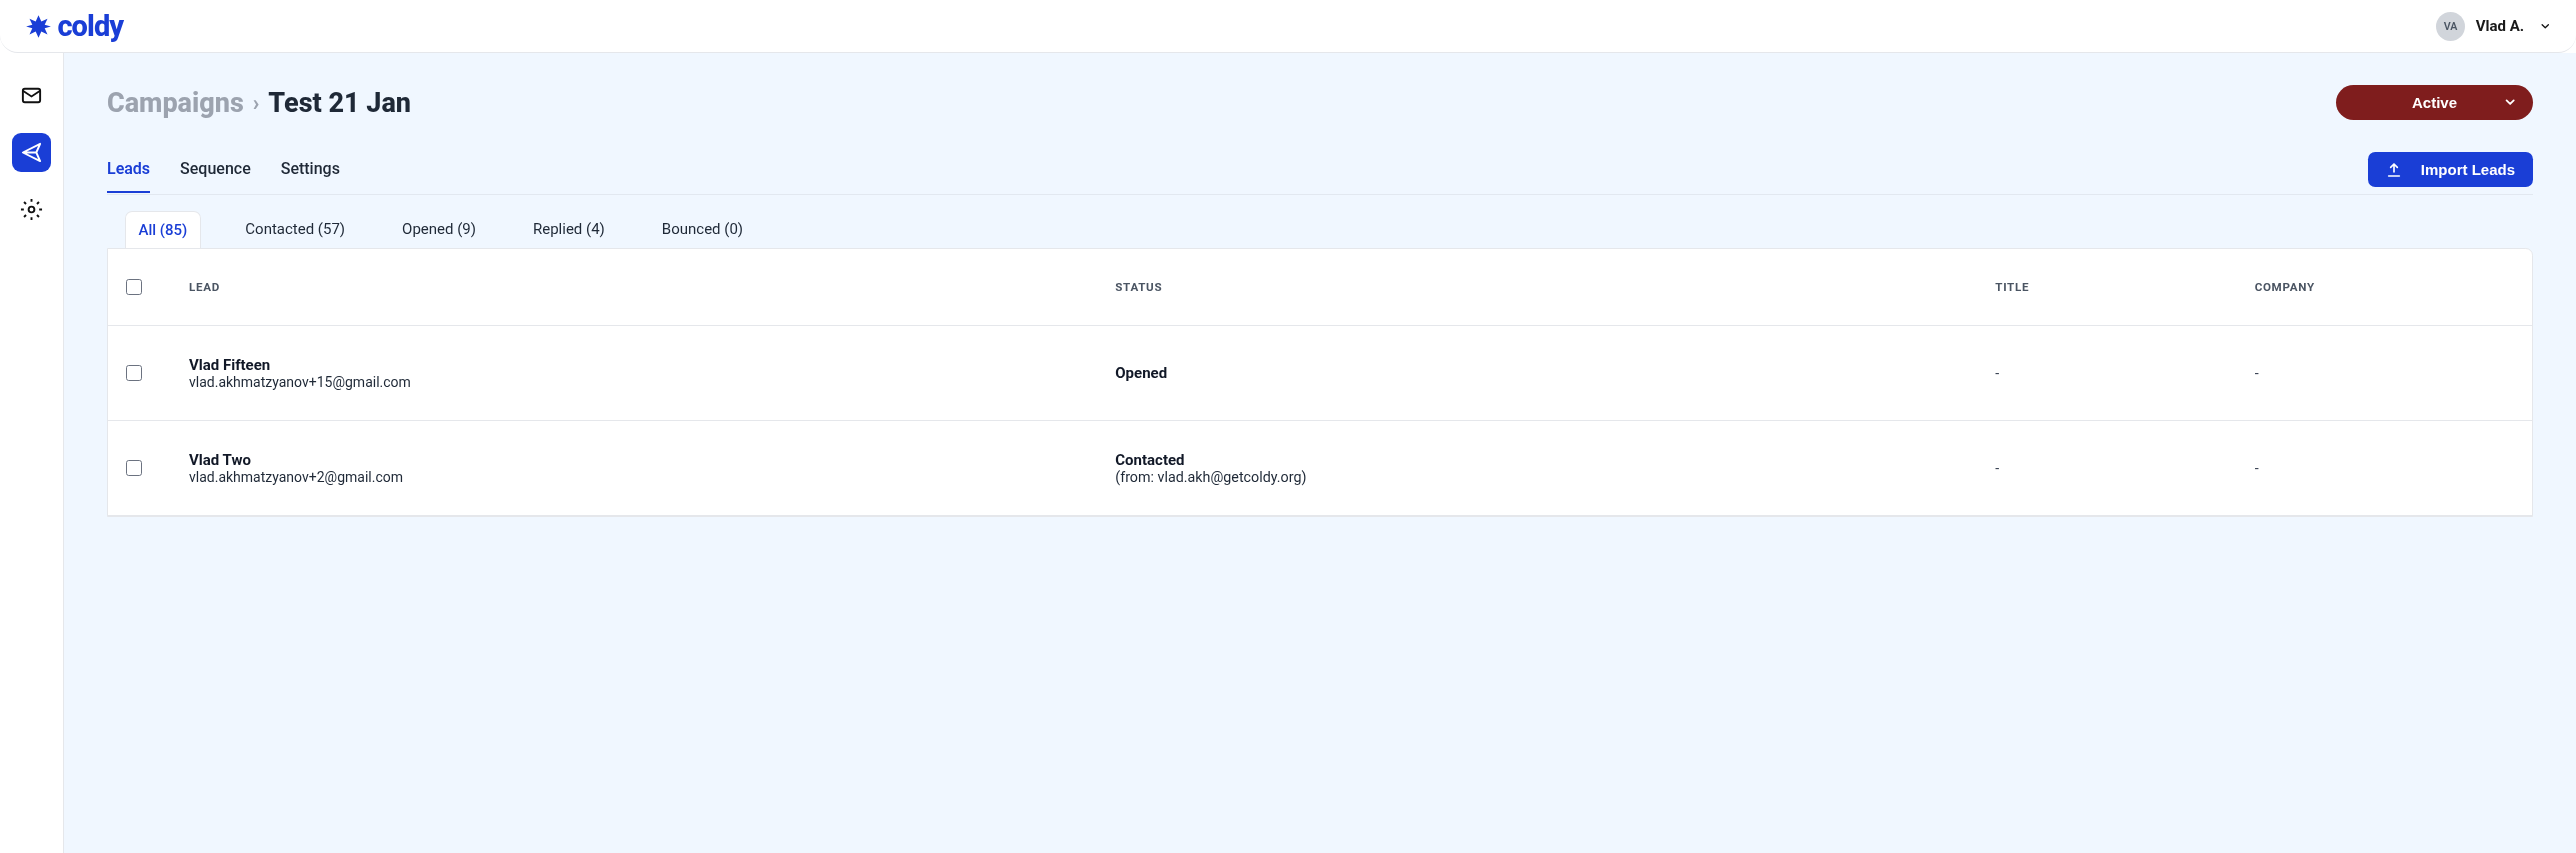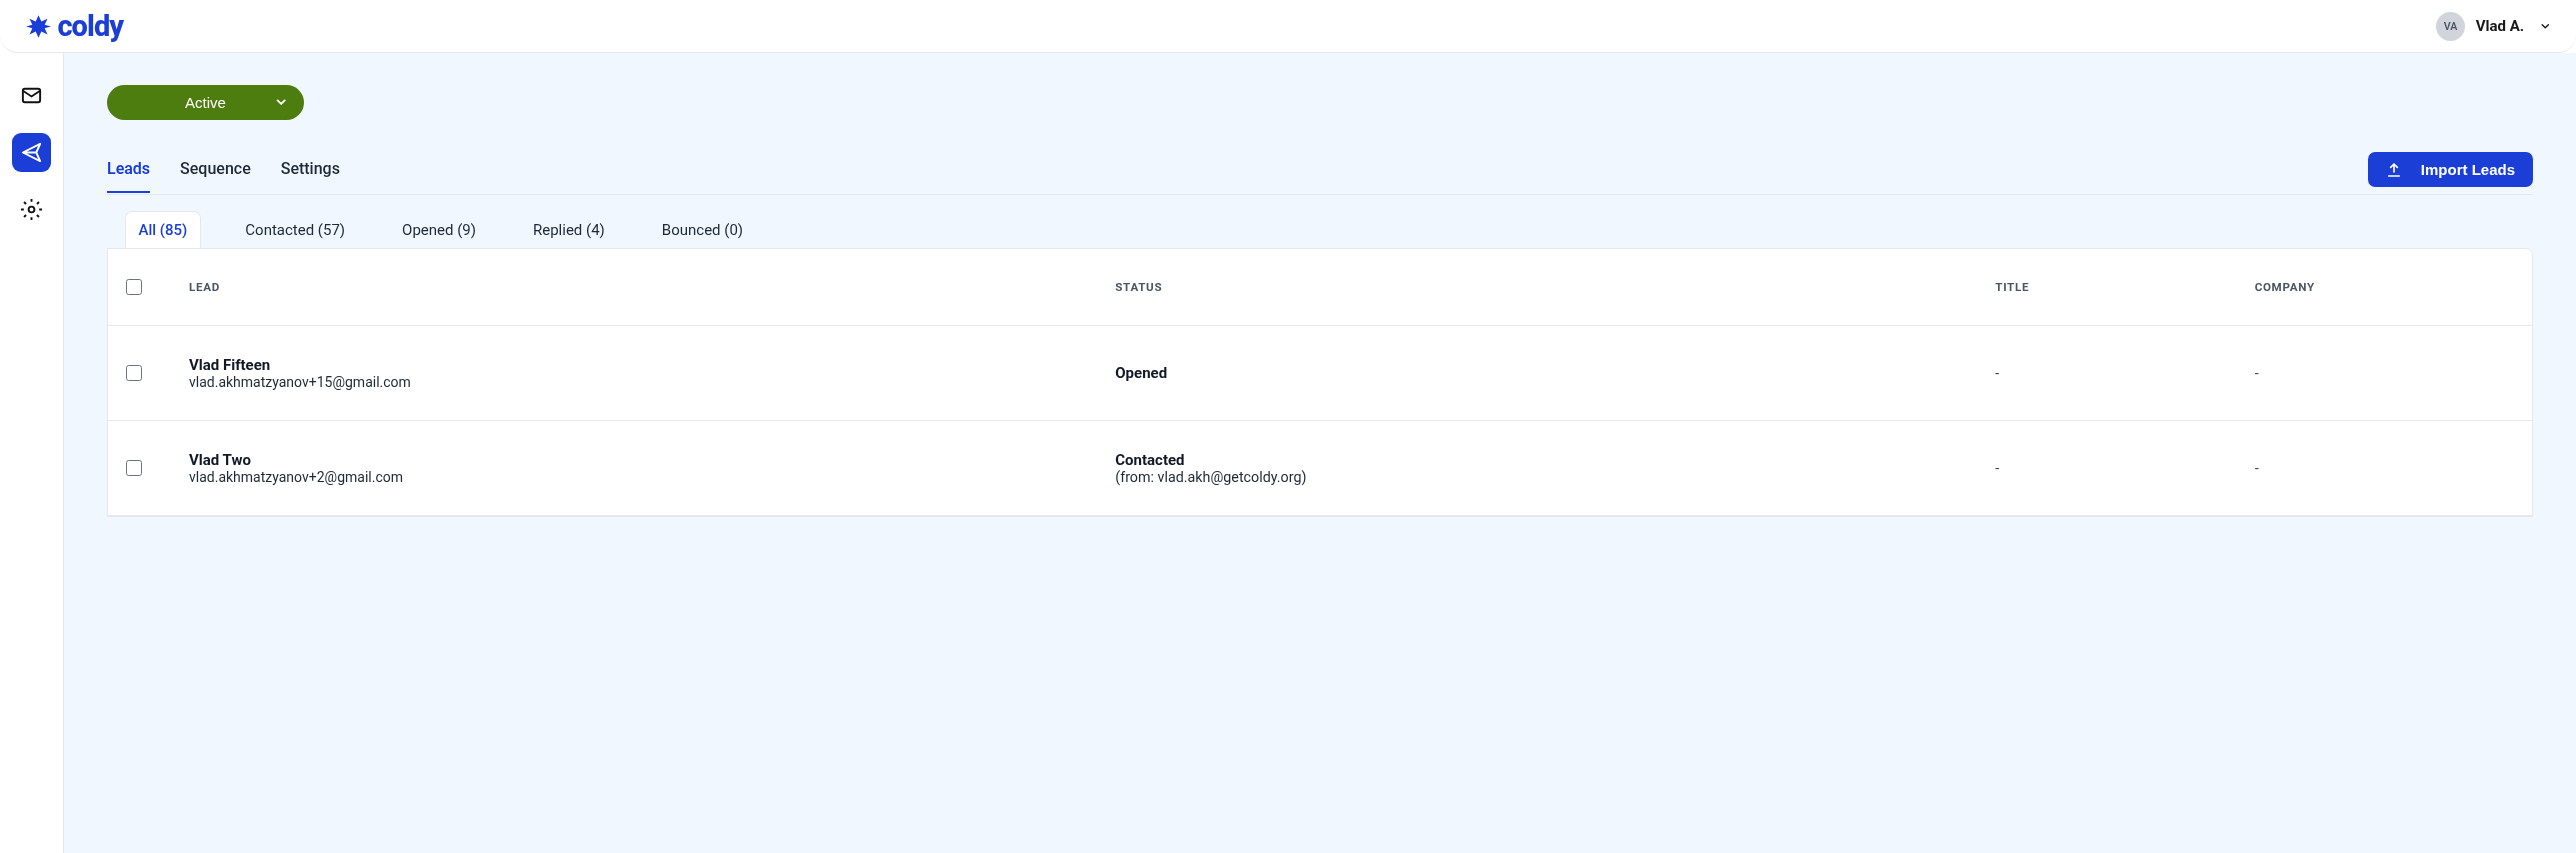--- a/index.html
+++ b/index.html
@@ -66,27 +66,27 @@
   }
 
   
   .page-head { display: flex; justify-content: space-between; align-items: center; margin-bottom: 32px; }
   .breadcrumb { display: flex; align-items: center; gap: 9px; }
   .breadcrumb-parent { font-size: 27px; font-weight: 800; color: #9ca3af; cursor: pointer; }
   .breadcrumb-sep { font-size: 21.5px; font-weight: 800; color: #9ca3af; }
   .breadcrumb-current { font-size: 27px; font-weight: 800; color: #1f2937; }
 
   .status-btn {
-    background: #4d7c0f;
+    background: #7f1d1d;
     color: #fff;
     border: none;
     border-radius: 894px;
     padding: 9px 19.7px;
     font-size: 15px;
-    font-weight: 400;
+    font-weight: 700;
     display: flex; align-items: center; gap: 36px;
     cursor: pointer;
     min-width: 197px;
     justify-content: center;
     position: relative;
   }
   .status-btn .chev {
     position: absolute; right: 16px;
   }
 
@@ -111,21 +111,21 @@
     padding: 9px 18px;
     font-size: 15px;
     font-weight: 700;
     display: flex; align-items: center; gap: 19px;
     cursor: pointer;
     margin-bottom: 7.2px;
   }
 
   
   .filter-row { margin-top: 16px; }
-  .filter-tabs { display: flex; gap: 32px; align-items: center; padding-left: 18px; }
+  .filter-tabs { display: flex; gap: 32px; align-items: flex-start; padding-left: 18px; }
   .filter-tab {
     font-size: 15px;
     padding: 9px 12.5px 9px 12.5px;
     color: #1f2937;
     cursor: pointer;
   }
   .filter-tab.active {
     color: #1a3ed6;
     background: #fff;
     border: 0.9px solid #e5e7eb;
@@ -199,20 +199,25 @@
         <svg width="23" height="23" viewBox="0 0 24 24">
           <circle cx="12" cy="12" r="3" stroke="currentColor" stroke-width="2" fill="none"></circle>
           <path d="M12 1v3M12 20v3M4.2 4.2l2.1 2.1M17.7 17.7l2.1 2.1M1 12h3M20 12h3M4.2 19.8l2.1-2.1M17.7 6.3l2.1-2.1" stroke="currentColor" stroke-width="2"></path>
         </svg>
       </div>
     </div>
 
     <div class="main">
 
       <div class="page-head">
+        <div class="breadcrumb">
+          <span class="breadcrumb-parent">Campaigns</span>
+          <span class="breadcrumb-sep">›</span>
+          <span class="breadcrumb-current">Test 21 Jan</span>
+        </div>
         <button class="status-btn">
           <span>Active</span>
           <svg class="chev" width="14.3" height="14.3" viewBox="0 0 24 24">
             <path d="M6 9l6 6 6-6" stroke="#fff" stroke-width="3" fill="none" stroke-linecap="round" stroke-linejoin="round"></path>
           </svg>
         </button>
       </div>
 
       <div class="tabs-row">
         <div class="tabs">

